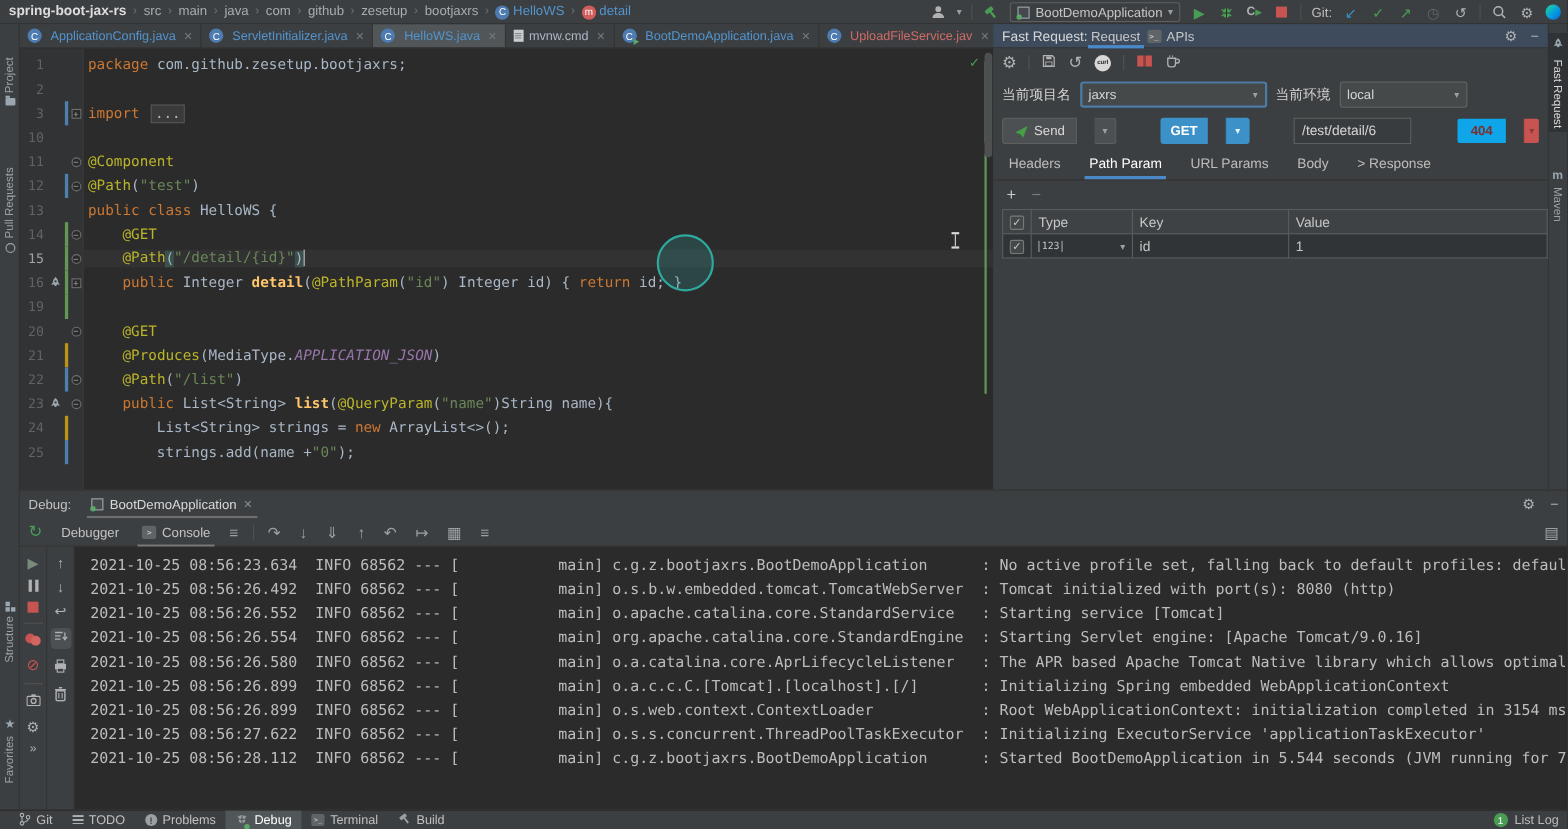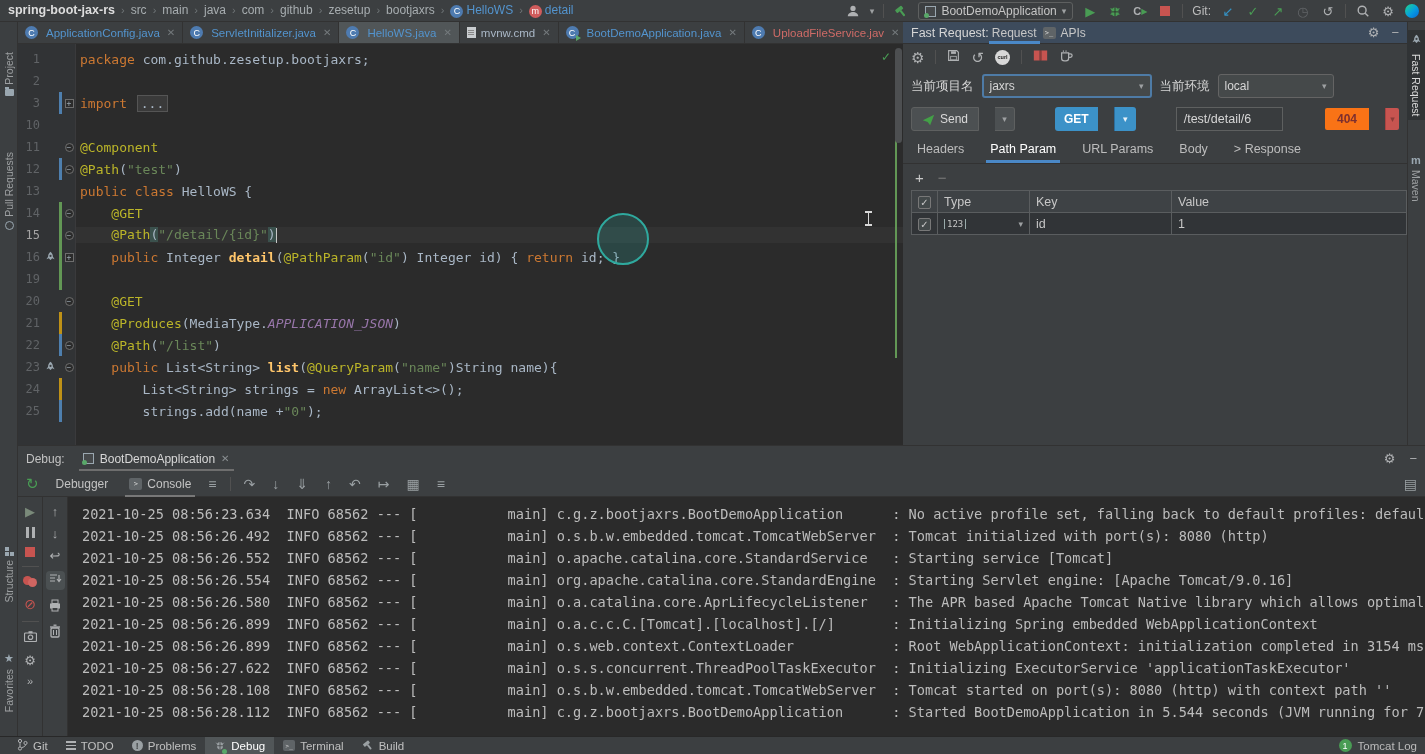--- a/index.html
+++ b/index.html
@@ -125,21 +125,21 @@
   .btn-send { height:24px; background:#4c5052; border:1px solid #5e6060; border-radius:3px 0 0 3px;
     display:flex; align-items:center; gap:5px; padding:0 10px; color:#dadada; }
   .btn-send-arrow { height:24px; width:20px; background:#4c5052; border:1px solid #5e6060; border-left:none;
     border-radius:0 3px 3px 0; display:flex; align-items:center; justify-content:center; }
   .method-combo { height:24px; background:#3c92c8; color:#fff; display:flex; align-items:center;
     border-radius:3px 0 0 3px; padding:0 9px; font-weight:bold; font-size:12px; }
   .method-arrow { height:24px; width:22px; background:#3c92c8; border-left:1px solid #2d6e9c;
     border-radius:0 3px 3px 0; display:flex; align-items:center; justify-content:center; }
   .url-input { height:24px; flex:1; background:#393c3e; border:1px solid #5e6060; color:#d6d6d6;
     display:flex; align-items:center; padding:0 7px; font-size:12.5px; }
-  .status-badge { height:22px; width:44px; background:#f97316; color:#7c2f2f; font-weight:bold;
+  .status-badge { height:22px; width:44px; background:#0ea5e9; color:#7c2f2f; font-weight:bold;
     display:flex; align-items:center; justify-content:center; border-radius:2px 0 0 2px; }
   .status-arrow { height:22px; width:14px; background:#c75450; border-left:1px solid #a84441;
     border-radius:0 2px 2px 0; display:flex; align-items:center; justify-content:center; }
   #fr-req-tabs { height:28px; display:flex; align-items:flex-end; gap:26px; padding:0 14px; border-bottom:1px solid #323232; }
   .req-tab { position:relative; padding-bottom:7px; color:#bdbdbd; font-size:12.5px; white-space:nowrap; }
   .req-tab.sel { color:#fff; }
   .req-tab.sel::after { content:""; position:absolute; left:-4px; right:-4px; bottom:0; height:3px; background:#4a88c7; }
   #fr-pm-row { height:26px; display:flex; align-items:center; gap:14px; padding:0 12px; }
   #fr-pm-row .plus { color:#c9c9c9; font-size:15px; } #fr-pm-row .minus { color:#7a7a7a; font-size:15px; }
   #param-table { margin:0 0 0 8px; width:496px; border-collapse:collapse; }
@@ -697,21 +697,20 @@
       </div>
       <div id="console-area">
           <div class="console-line">2021-10-25 08:56:23.634  INFO 68562 --- [           main] c.g.z.bootjaxrs.BootDemoApplication      : No active profile set, falling back to default profiles: default</div>
           <div class="console-line">2021-10-25 08:56:26.492  INFO 68562 --- [           main] o.s.b.w.embedded.tomcat.TomcatWebServer  : Tomcat initialized with port(s): 8080 (http)</div>
           <div class="console-line">2021-10-25 08:56:26.552  INFO 68562 --- [           main] o.apache.catalina.core.StandardService   : Starting service [Tomcat]</div>
           <div class="console-line">2021-10-25 08:56:26.554  INFO 68562 --- [           main] org.apache.catalina.core.StandardEngine  : Starting Servlet engine: [Apache Tomcat/9.0.16]</div>
           <div class="console-line">2021-10-25 08:56:26.580  INFO 68562 --- [           main] o.a.catalina.core.AprLifecycleListener   : The APR based Apache Tomcat Native library which allows optimal p</div>
           <div class="console-line">2021-10-25 08:56:26.899  INFO 68562 --- [           main] o.a.c.c.C.[Tomcat].[localhost].[/]       : Initializing Spring embedded WebApplicationContext</div>
           <div class="console-line">2021-10-25 08:56:26.899  INFO 68562 --- [           main] o.s.web.context.ContextLoader            : Root WebApplicationContext: initialization completed in 3154 ms</div>
           <div class="console-line">2021-10-25 08:56:27.622  INFO 68562 --- [           main] o.s.s.concurrent.ThreadPoolTaskExecutor  : Initializing ExecutorService 'applicationTaskExecutor'</div>
-          <div class="console-line">2021-10-25 08:56:28.108  INFO 68562 --- [           main] o.s.b.w.embedded.tomcat.TomcatWebServer  : Tomcat started on port(s): 8080 (http) with context path ''</div>
           <div class="console-line">2021-10-25 08:56:28.112  INFO 68562 --- [           main] c.g.z.bootjaxrs.BootDemoApplication      : Started BootDemoApplication in 5.544 seconds (JVM running for 7.1</div>
         </div>
     </div>
   </div>
 
   <div id="status-bar">
     <span id="sb-items" style="display:flex;align-items:center;">
         <span class="sb-item">
           <span><svg width="11" height="13" viewBox="0 0 11 13">
               <circle cx="3" cy="3" r="1.6" fill="none" stroke="#afb1b3"></circle>
@@ -747,17 +746,17 @@
               <g transform="rotate(-38 8 8)">
                 <rect x="3" y="3" width="9" height="4.5" rx="1" fill="#9aa0a3"></rect>
                 <rect x="6.6" y="7" width="2.4" height="8" rx="1" fill="#9aa0a3"></rect>
               </g>
             </svg></span>
           <span>Build</span>
         </span>
       </span>
     <span id="sb-right">
       <span class="evt-badge">1</span>
-      <span>Tomcat Log</span>
+      <span>List Log</span>
     </span>
   </div>
 
 </div>
 
 </body></html>

